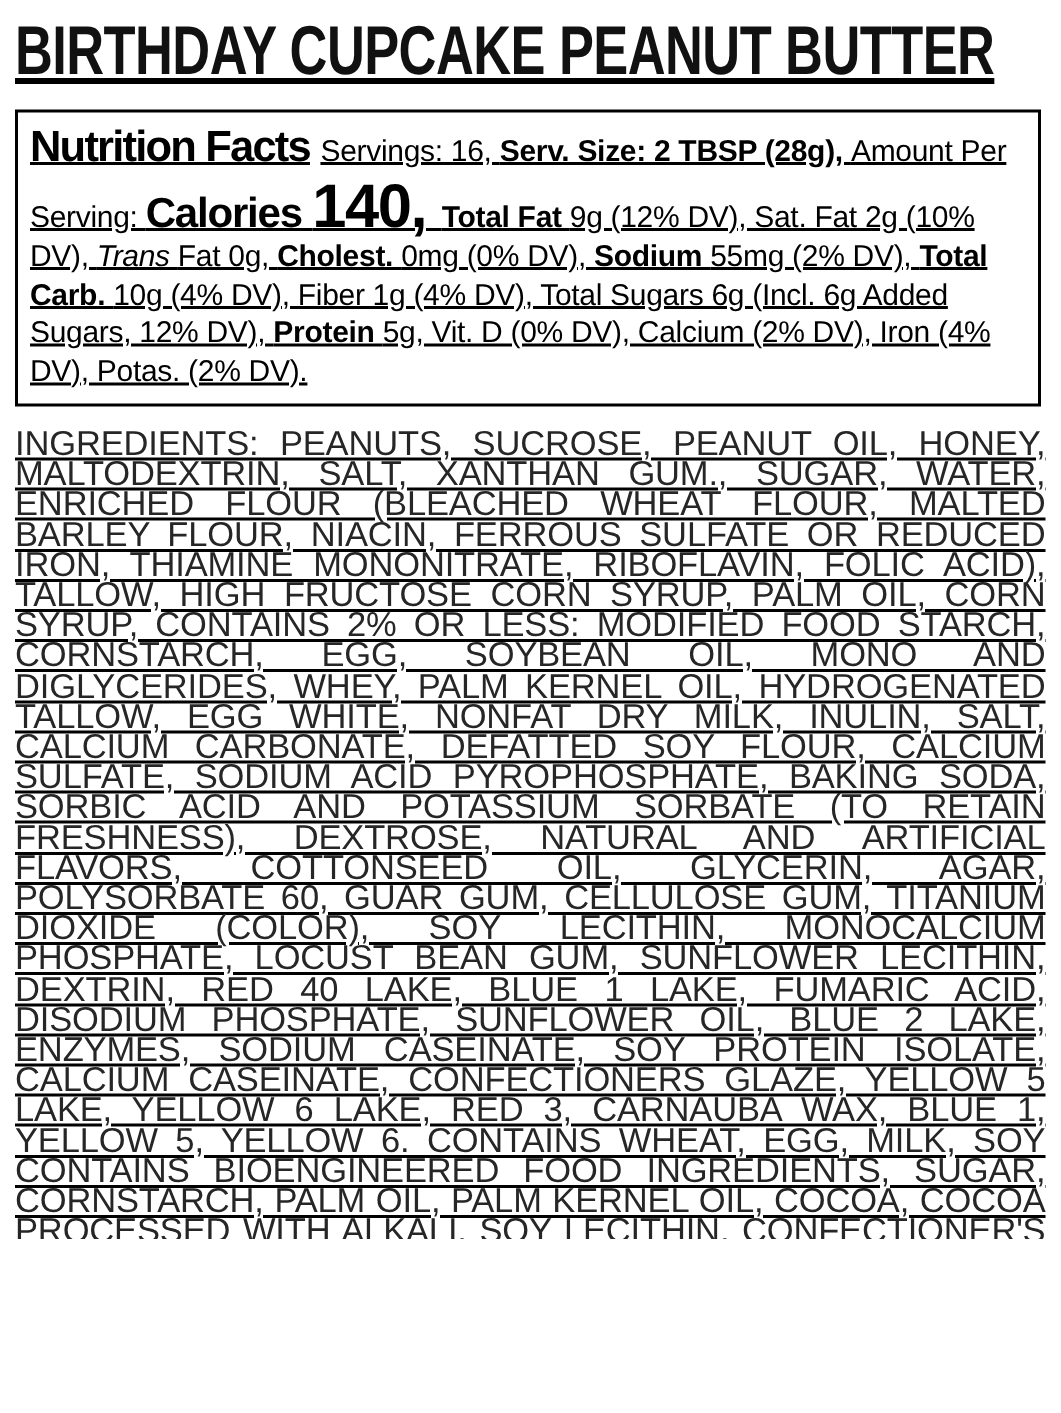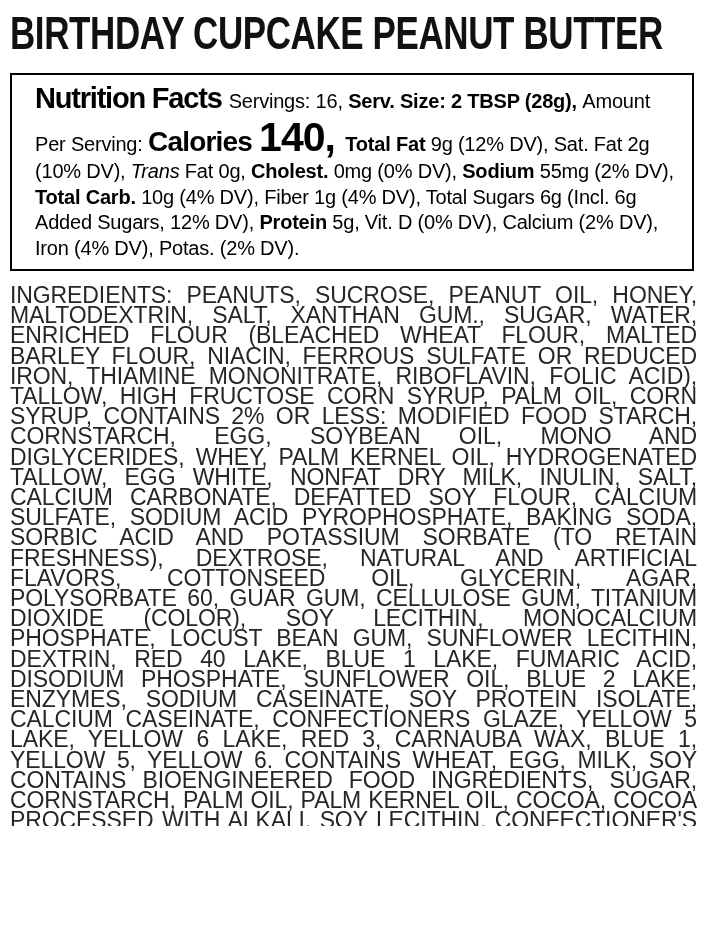--- a/index.html
+++ b/index.html
@@ -9,38 +9,39 @@
     width: 707px;
     font-family: "Liberation Sans", "DejaVu Sans", sans-serif;
     color: #000;
   }
   .label {
     width: 707px;
     height: 826px;
     box-sizing: border-box;
     padding: 6px 10px 0 10px;
     overflow: hidden;
+    text-decoration: underline;
   }
   .title {
     font-size: 46px;
     font-weight: 700;
     line-height: 1.0;
     margin: 4px 0 0 0;
     white-space: nowrap;
     letter-spacing: -0.5px;
     transform: scaleX(0.76);
     transform-origin: 0 0;
     color: #111;
   }
   .nf-box {
     margin-top: 17px;
     border: 2.5px solid #000;
     width: 684px;
     box-sizing: border-box;
-    padding: 5px 8px 8px 23px;
+    padding: 5px 8px 8px 8px;
     background: #fff;
   }
   .nf-text {
     margin: 0;
     font-size: 20px;
     line-height: 1.27;
     letter-spacing: -0.2px;
     color: #000;
   }
   .run-nf-heading {

